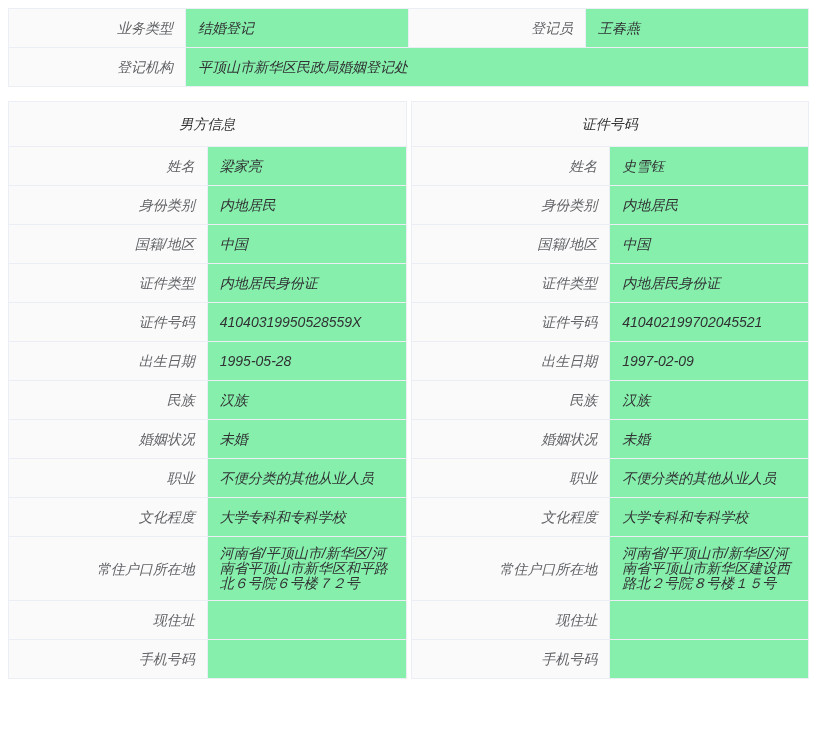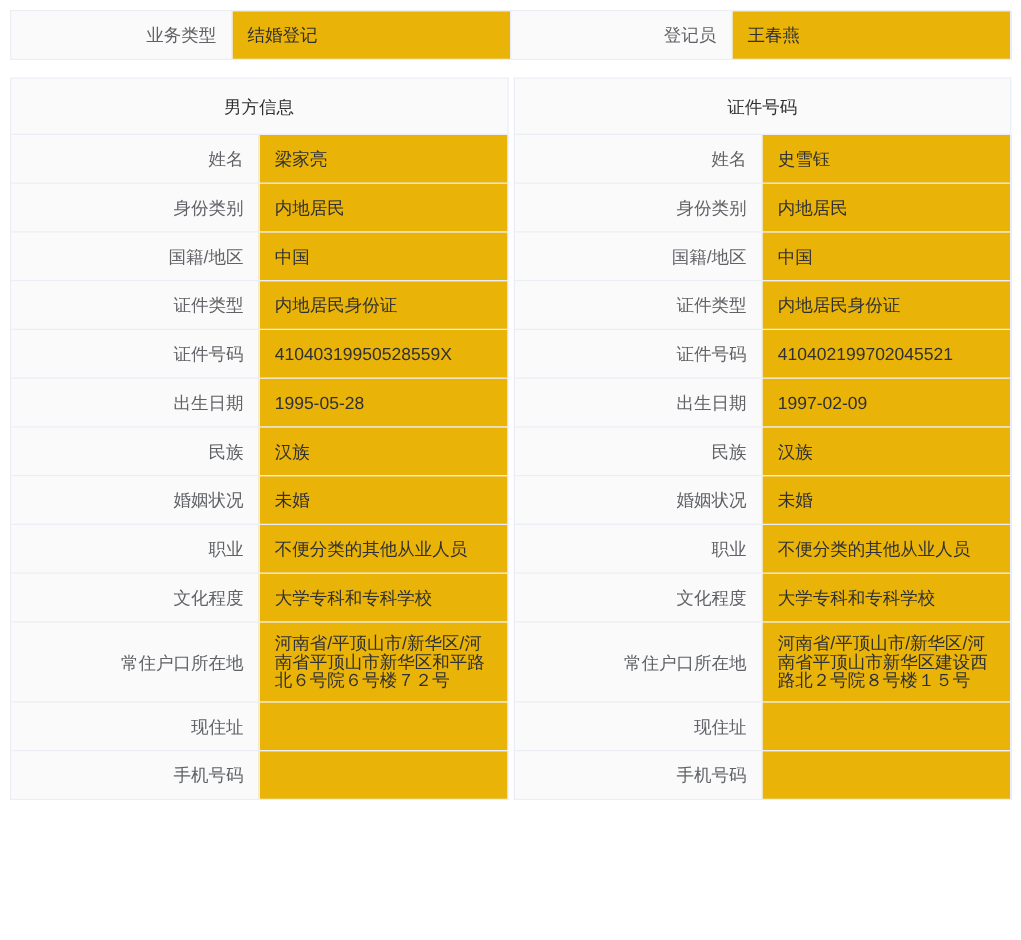--- a/index.html
+++ b/index.html
@@ -12,20 +12,21 @@
     height: 752px;
     font-family: "Liberation Sans", "DejaVu Sans", sans-serif;
     font-size: 14px;
     color: #303133;
     overflow: hidden;
   }
   .page {
     width: 817px;
     box-sizing: border-box;
     padding: 8px 8px 0 8px;
+    font-style: italic;
   }
 
   
   table {
     border-collapse: collapse;
     table-layout: fixed;
     width: 100%;
     background: #ffffff;
   }
   td, th {
@@ -36,21 +37,21 @@
     line-height: 20px;
     word-break: break-all;
   }
   .lbl {
     background: #fafafa;
     color: #606266;
     text-align: right;
     white-space: nowrap;
   }
   .val {
-    background: #eab308;
+    background: #86efac;
     color: #303133;
     text-align: left;
   }
 
   
   .top-table td {
     height: 20px;
   }
   .top-table .lbl { width: 152px; }
 
@@ -81,20 +82,24 @@
 <div class="page">
 
   <table class="top-table">
     <tbody>
       <tr>
         <td class="lbl">业务类型</td>
         <td class="val">结婚登记</td>
         <td class="lbl">登记员</td>
         <td class="val">王春燕</td>
       </tr>
+      <tr>
+        <td class="lbl">登记机构</td>
+        <td class="val" colspan="3">平顶山市新华区民政局婚姻登记处</td>
+      </tr>
     </tbody>
   </table>
 
   <div class="columns">
 
     <div class="col">
       <table class="person-table">
         <tbody>
           <tr class="col-title">
             <td colspan="2">男方信息</td>

